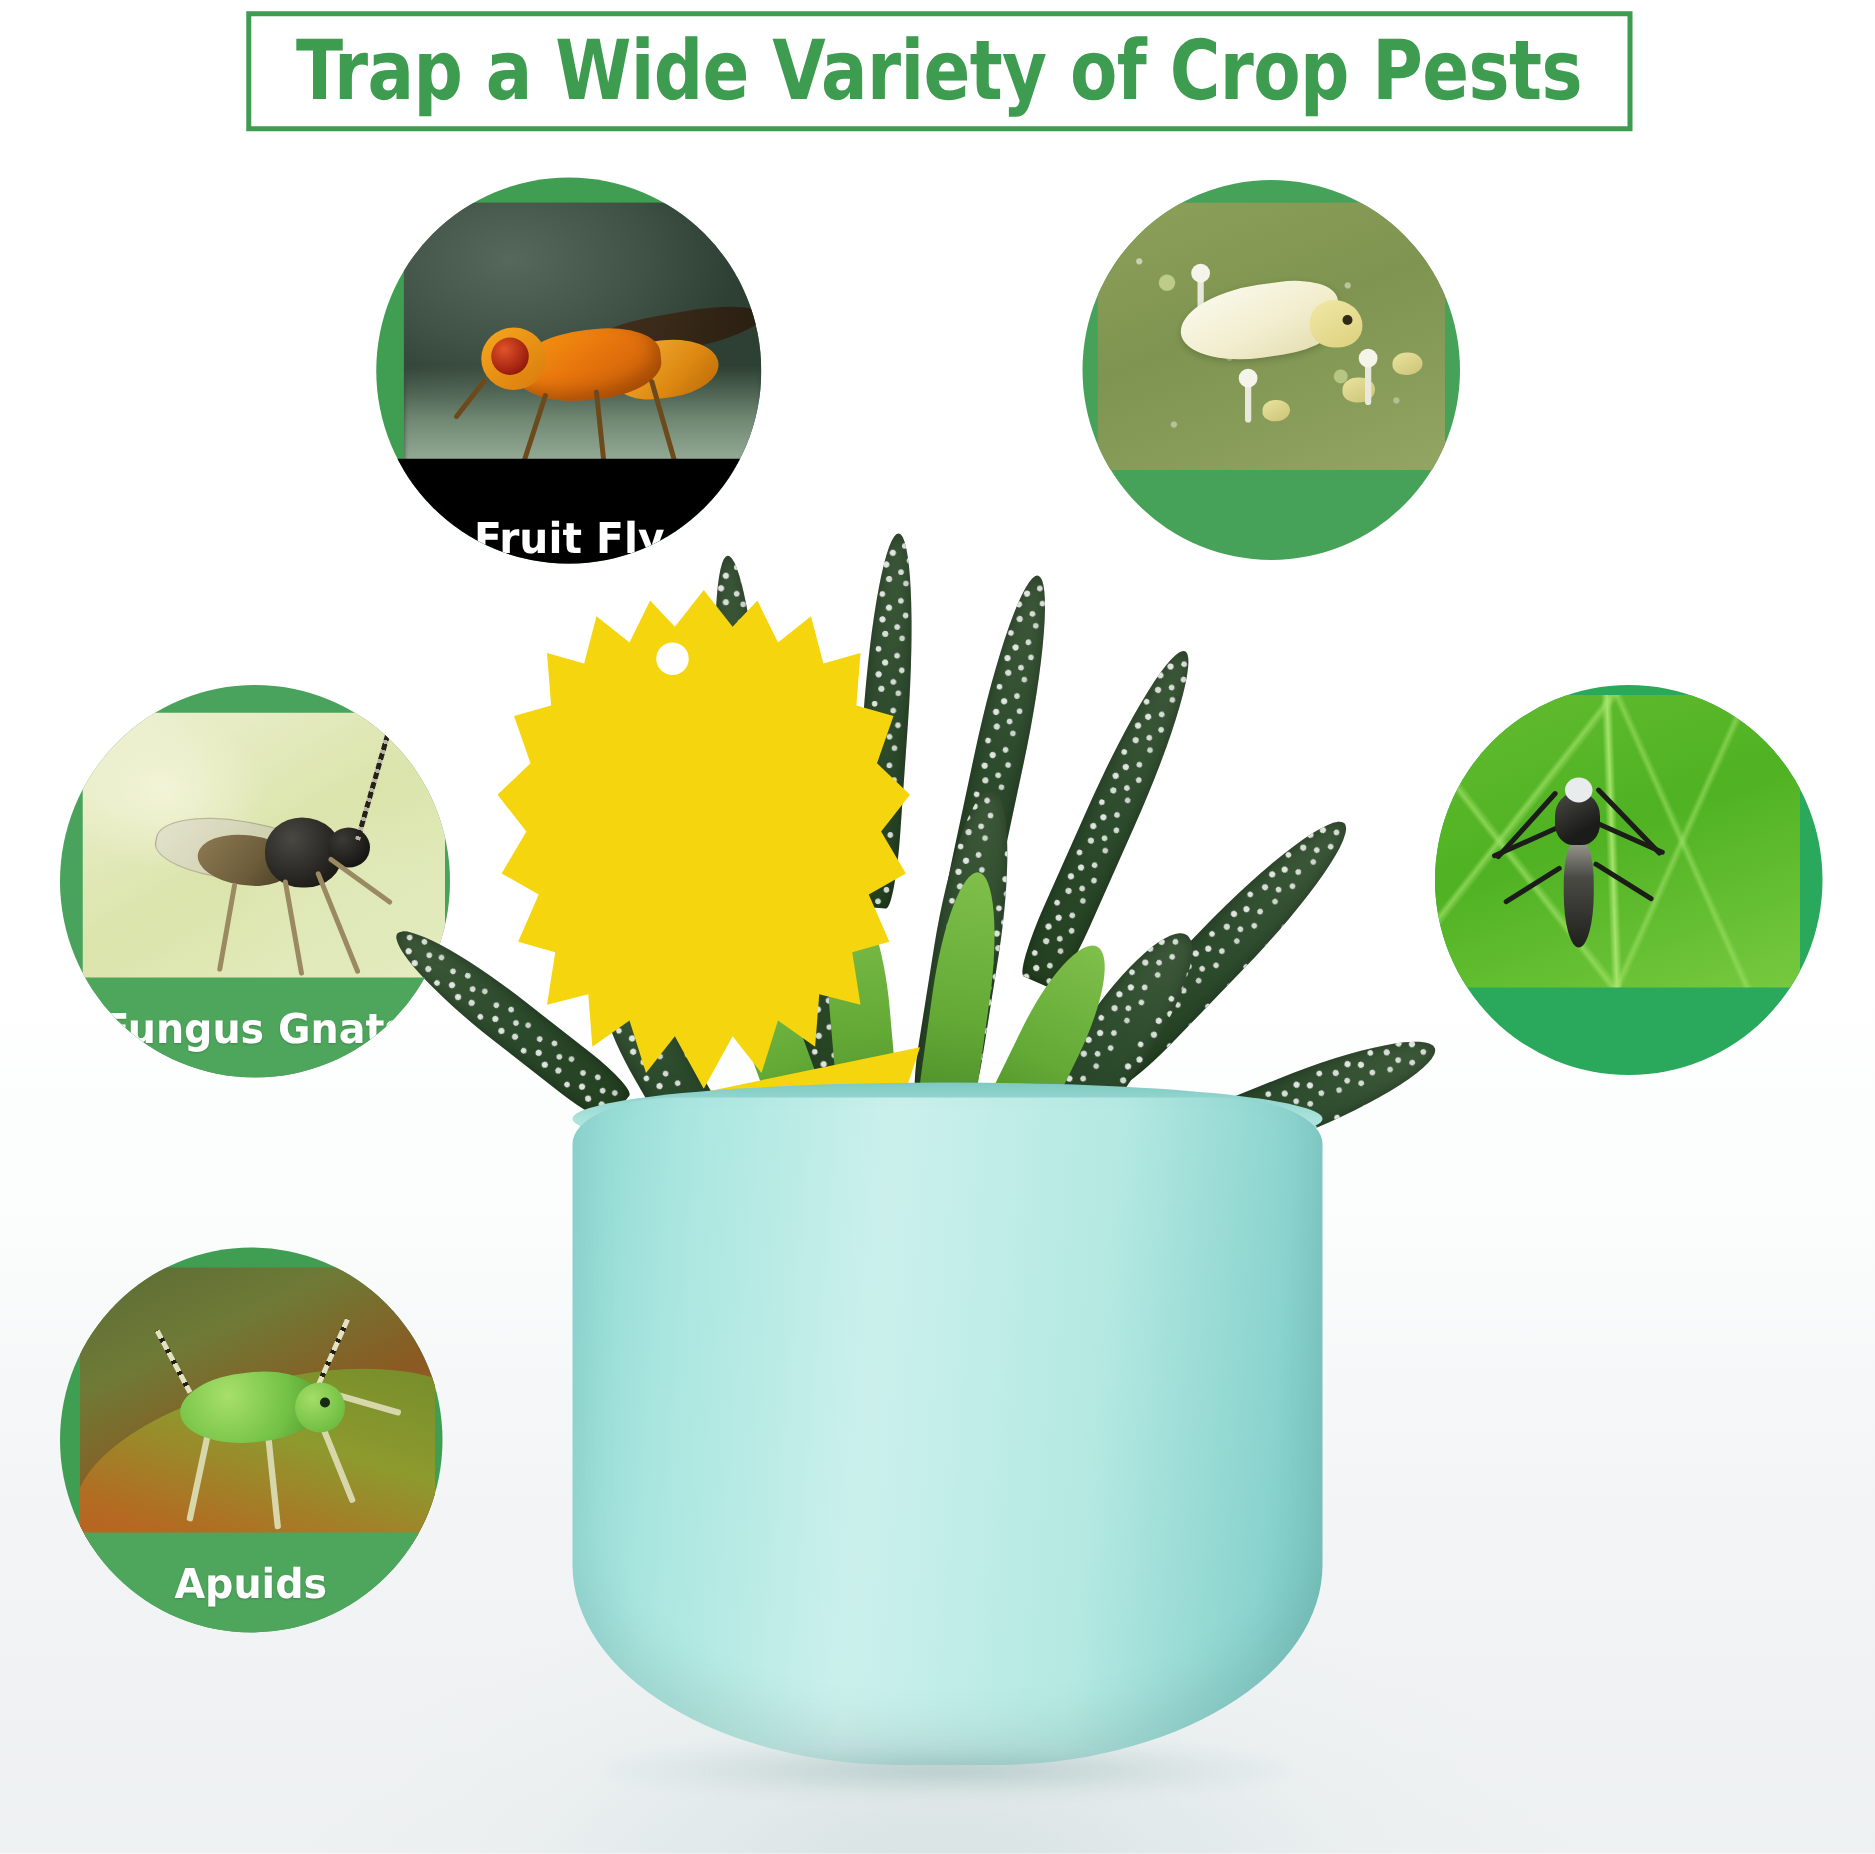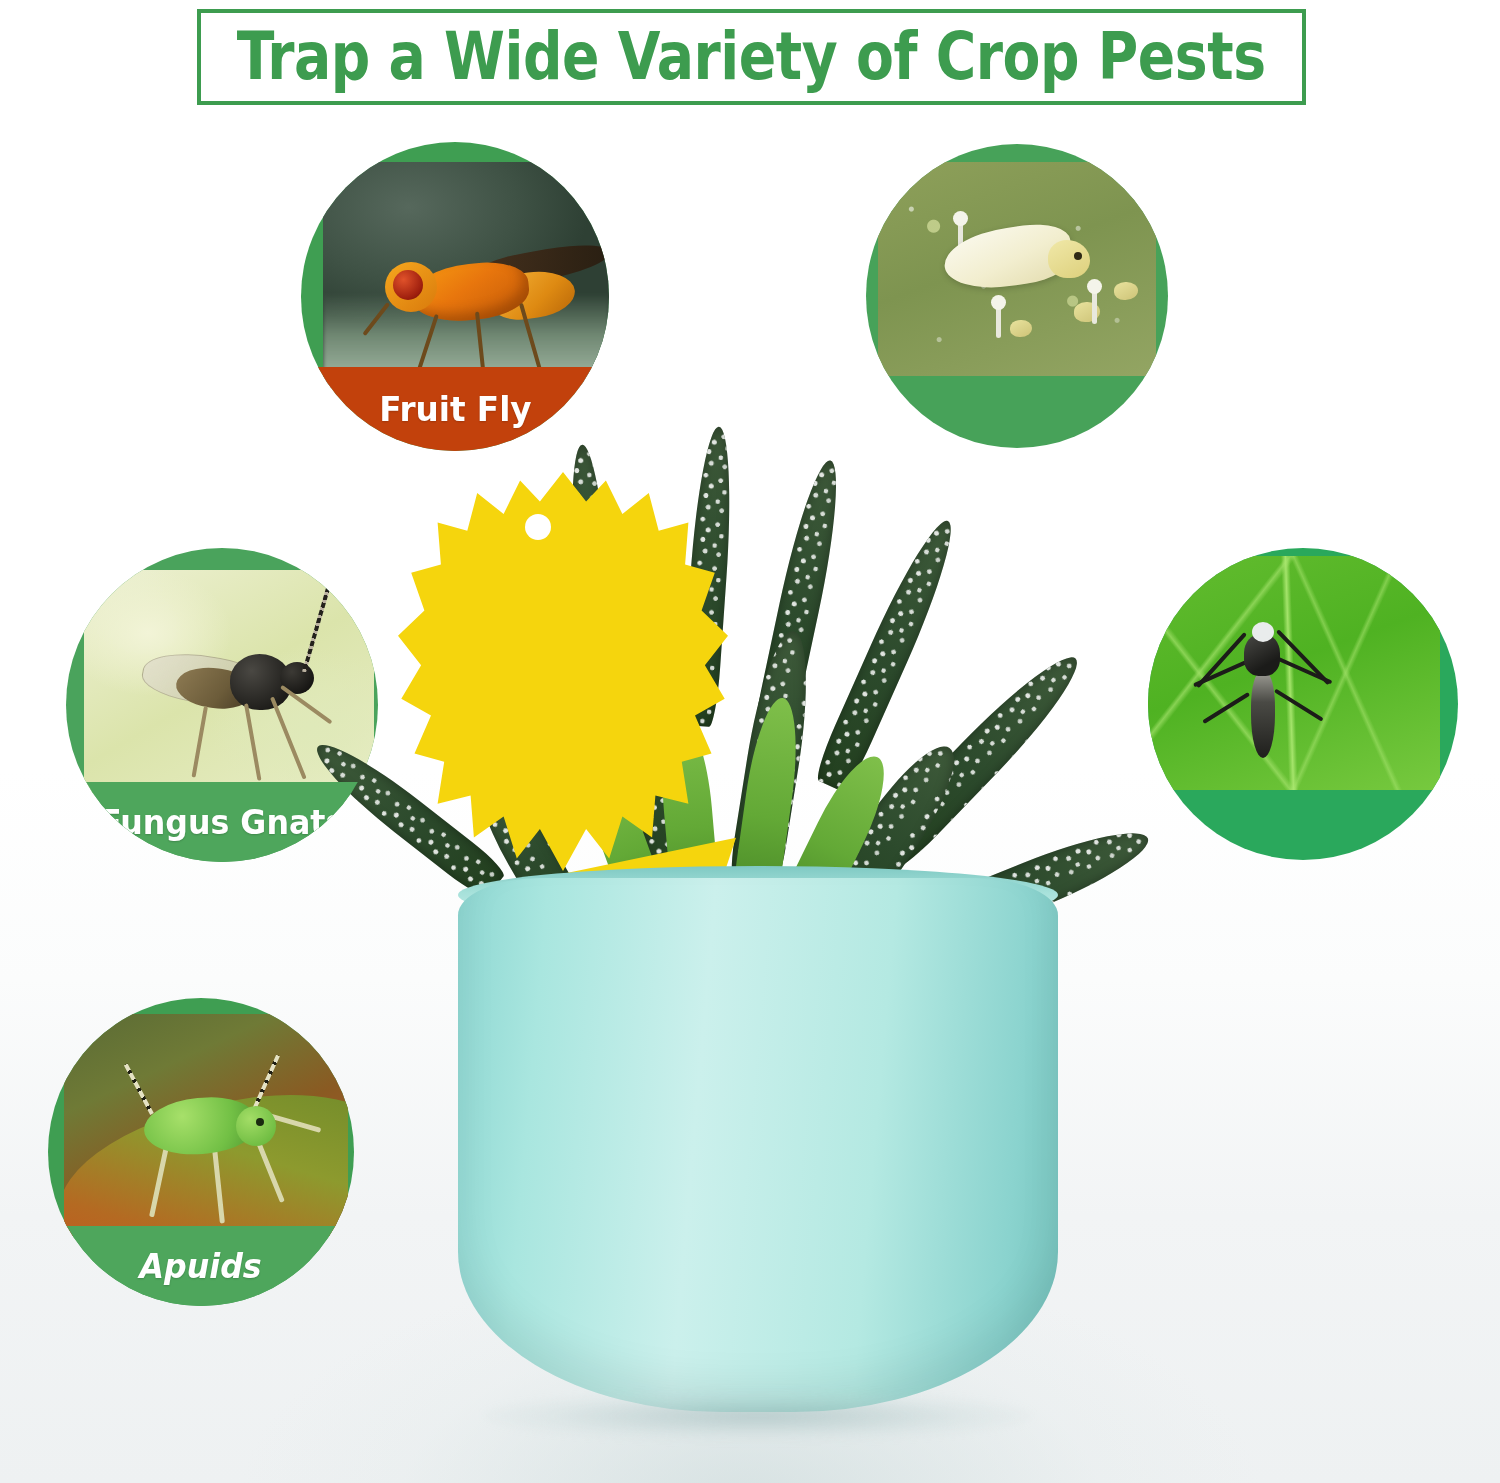--- a/index.html
+++ b/index.html
@@ -77,21 +77,21 @@
   
   #c-fruitfly{left:301px;top:142px;width:308px;height:309px;background:#3f9e52;}
   #c-fruitfly .photo{left:22px;top:20px;width:286px;height:226px;
     background:
       radial-gradient(ellipse 180px 120px at 30% 20%, #56685c 0%, #3f5245 60%, #2e4034 100%),
       linear-gradient(135deg,#4b5c4e 0%,#33463a 50%,#475c49 100%);
   }
   #c-fruitfly .leafhi{position:absolute;left:0;bottom:0;width:100%;height:42%;
     background:linear-gradient(180deg,rgba(140,170,140,0) 0%,rgba(168,196,168,.55) 45%,rgba(200,222,200,.8) 100%);
     filter:blur(2px);}
-  #c-fruitfly .band{height:84px;background:#c2410c;}
+  #c-fruitfly .band{height:84px;background:#000000;align-items:flex-end;}
   #c-fruitfly .band span{font-size:34px;}
 
   
   .ff-body{position:absolute;left:88px;top:102px;width:118px;height:56px;border-radius:55% 45% 48% 52%;
     background:linear-gradient(150deg,#f79a12 0%,#e8760d 45%,#c35a08 100%);transform:rotate(-6deg);box-shadow:inset -6px -8px 12px rgba(120,50,0,.45);}
   .ff-abdomen{position:absolute;left:168px;top:110px;width:84px;height:46px;border-radius:50% 60% 55% 45%;
     background:linear-gradient(140deg,#f5b43b 0%,#de8a12 60%,#b96708 100%);transform:rotate(-8deg);}
   .ff-head{position:absolute;left:62px;top:100px;width:52px;height:50px;border-radius:50%;
     background:linear-gradient(140deg,#f6a81e 0%,#d97a0c 100%);}
   .ff-eye{position:absolute;left:70px;top:108px;width:30px;height:30px;border-radius:50%;
@@ -113,21 +113,21 @@
   .wf-body{position:absolute;left:66px;top:66px;width:128px;height:58px;border-radius:60% 40% 45% 55%;
     background:linear-gradient(160deg,#fbfaf0 0%,#f2eecf 55%,#e3dcae 100%);transform:rotate(-8deg);box-shadow:0 2px 6px rgba(0,0,0,.18);}
   .wf-head{position:absolute;left:170px;top:78px;width:42px;height:38px;border-radius:50% 60% 50% 50%;
     background:linear-gradient(150deg,#f0e8a8 0%,#ddd07c 100%);}
   .wf-eye{position:absolute;left:196px;top:90px;width:8px;height:8px;border-radius:50%;background:#2f2a16;}
   .wf-nymph{position:absolute;border-radius:50% 50% 55% 45%;background:linear-gradient(150deg,#e9e39e,#cdc377);}
   .wf-stalk{position:absolute;width:5px;background:#e8e8dd;border-radius:3px;}
   .wf-stalk::after{content:"";position:absolute;left:-5px;top:-9px;width:15px;height:15px;border-radius:50%;background:#f4f4ea;}
 
   
-  #c-fungus{left:66px;top:548px;width:312px;height:314px;background:#4aa35c;}
+  #c-fungus{left:48px;top:548px;width:312px;height:314px;background:#4aa35c;}
   #c-fungus .photo{left:18px;top:22px;width:290px;height:224px;
     background:
       radial-gradient(ellipse 120px 90px at 22% 28%, #f2f4d8 0%, rgba(242,244,216,0) 70%),
       radial-gradient(ellipse 140px 110px at 78% 70%, #dfe9bb 0%, rgba(223,233,187,0) 72%),
       linear-gradient(150deg,#eef1d6 0%,#dbe4ad 50%,#e8eec9 100%);
     filter:saturate(1.05);
   }
   #c-fungus .band{height:80px;background:#4ea65c;}
   #c-fungus .band span{font-size:33px;}
   .fg-thorax{position:absolute;left:146px;top:84px;width:62px;height:56px;border-radius:50% 55% 50% 50%;
@@ -159,21 +159,21 @@
   #c-chir .band{height:80px;background:#3aa35a;}
   #c-chir .band span{font-size:33px;}
   .ch-thorax{position:absolute;left:96px;top:78px;width:36px;height:42px;border-radius:45% 45% 40% 40%;
     background:linear-gradient(150deg,#4a4a46 0%,#1b1b19 70%);}
   .ch-head{position:absolute;left:104px;top:66px;width:22px;height:20px;border-radius:50%;background:#e9ecec;}
   .ch-abdomen{position:absolute;left:103px;top:116px;width:24px;height:86px;border-radius:40% 40% 50% 50%;
     background:linear-gradient(180deg,#9d9c94 0%,#4a4a45 35%,#1f1f1c 100%);}
   .ch-leg{position:absolute;background:#1c1c19;border-radius:2px;transform-origin:top left;}
 
   
-  #c-apuids{left:48px;top:998px;width:306px;height:308px;background:#3f9e52;font-style:italic;}
+  #c-apuids{left:48px;top:998px;width:306px;height:308px;background:#3f9e52;}
   #c-apuids .photo{left:16px;top:16px;width:284px;height:222px;
     background:
       linear-gradient(155deg,#5a6b35 0%,#6f7a36 28%,#8a5a22 56%,#a35a2a 78%,#7b3e1e 100%);
   }
   #c-apuids .leaf2{position:absolute;left:-8px;bottom:-16px;width:340px;height:150px;
     background:linear-gradient(25deg,#c4561f 0%,#b46a22 25%,#8d9a2e 60%,#6f8a2a 100%);
     border-radius:60% 40% 0 0;transform:rotate(-8deg);}
   #c-apuids .band{height:80px;background:#4ea65c;}
   #c-apuids .band span{font-size:33px;}
   .ap-body{position:absolute;left:80px;top:84px;width:112px;height:56px;border-radius:55% 50% 50% 55%;

